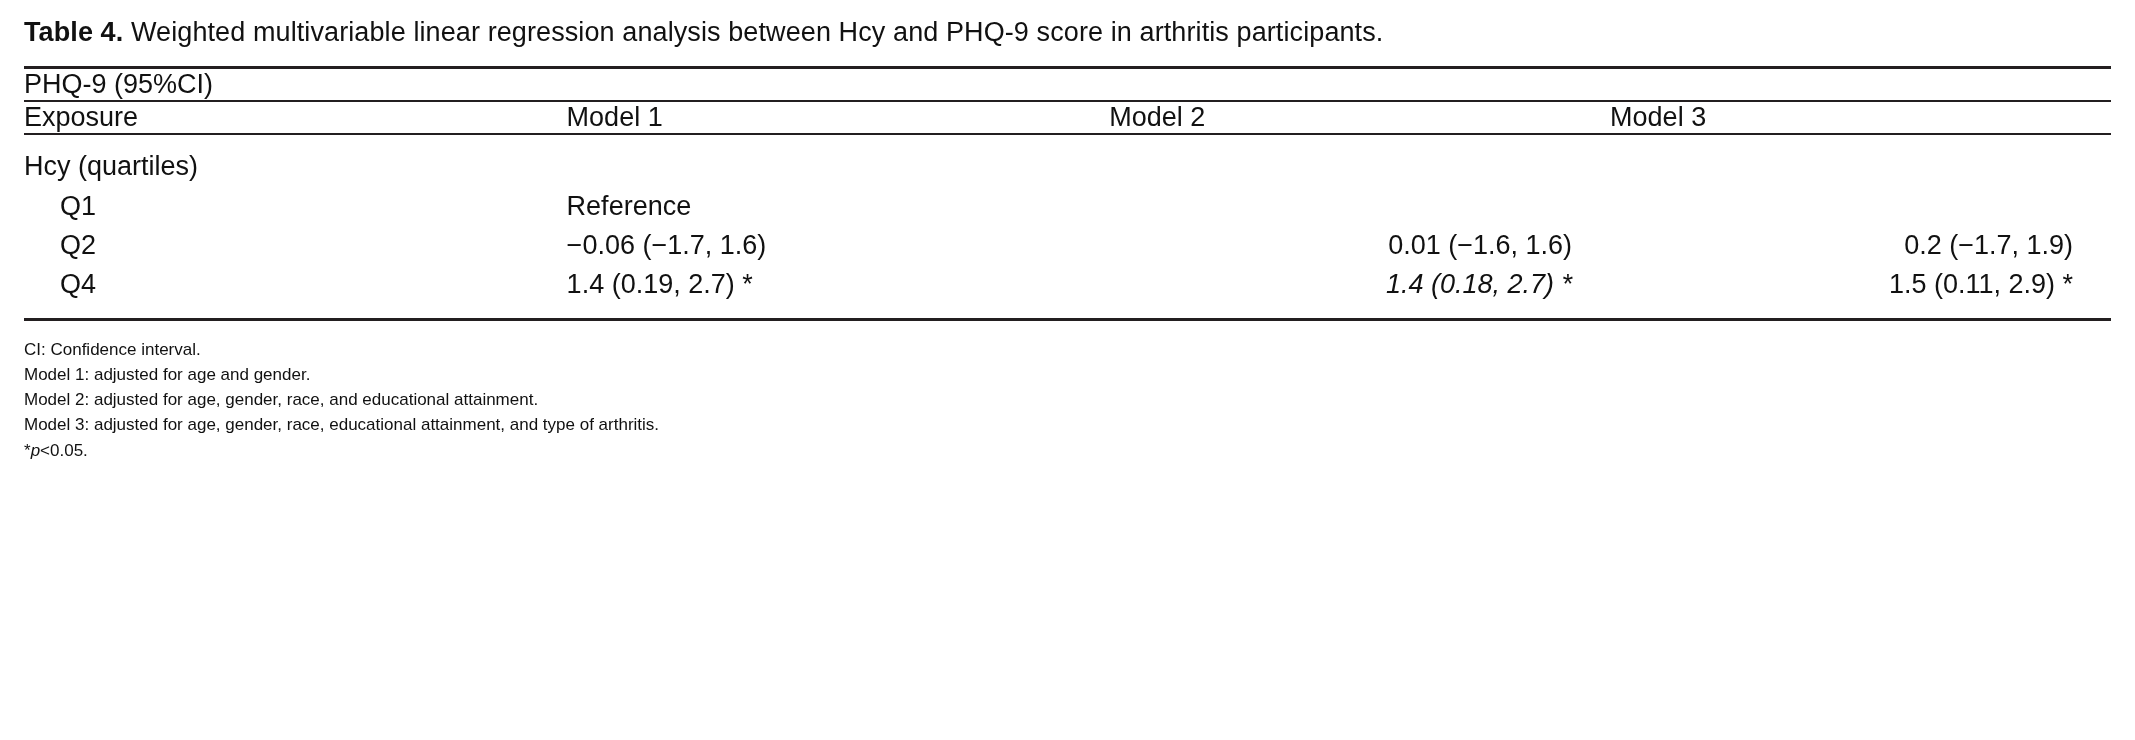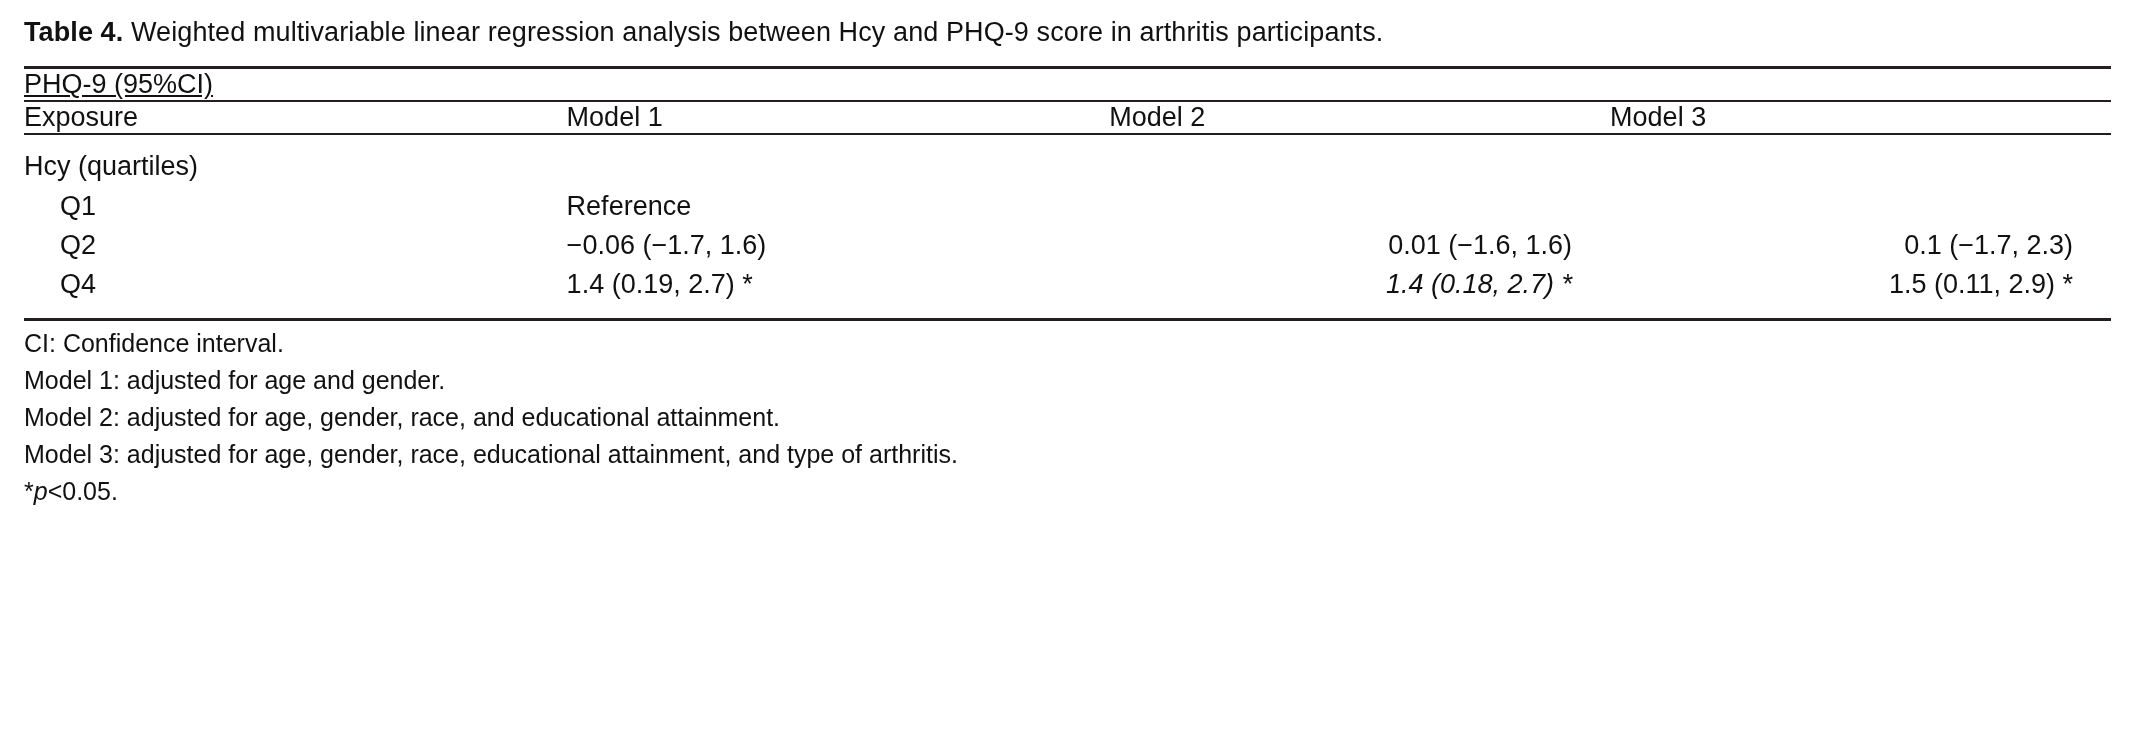--- a/index.html
+++ b/index.html
@@ -52,40 +52,39 @@
     vertical-align: top;
   }
   .col-exposure { width: 26%; }
   .col-m1 { width: 26%; }
   .col-m2 { width: 24%; }
   .col-m3 { width: 24%; }
 
   .subhead-row td {
     padding: 12px 0 12px 0;
     font-size: 27px;
-    text-decoration: underline;
   }
   .headrow td {
     padding: 14px 0 14px 0;
     font-size: 27px;
   }
   .bodyrow td {
     padding: 4px 0 4px 0;
     font-size: 27px;
     line-height: 1.45;
   }
   .cell-left { text-align: left; }
   .cell-right { text-align: right; padding-right: 38px !important; }
   .indent { padding-left: 36px !important; }
 
   
   .m1-align { padding-left: 0px; }
   .notes {
-    padding: 4px 24px 0 24px;
-    font-size: 25px;
+    padding: 16px 24px 0 24px;
+    font-size: 17px;
     line-height: 1.48;
     color: #111;
   }
   .notes div {
     white-space: pre;
   }
   .notes .italic-p { font-style: italic; }
 </style>
 </head>
 <body>
@@ -153,21 +152,21 @@
         <td class="cell-left indent">Q1</td>
         <td class="cell-left m1-align">Reference</td>
         <td class="cell-right"></td>
         <td class="cell-right"></td>
       </tr>
 
       <tr class="bodyrow">
         <td class="cell-left indent">Q2</td>
         <td class="cell-left m1-align">−0.06 (−1.7, 1.6)</td>
         <td class="cell-right">0.01 (−1.6, 1.6)</td>
-        <td class="cell-right">0.1 (−1.7, 2.3)</td>
+        <td class="cell-right">0.2 (−1.7, 1.9)</td>
       </tr>
 
 
       <tr class="bodyrow">
         <td class="cell-left indent" style="padding-bottom:0;">Q4</td>
         <td class="cell-left m1-align" style="">1.4 (0.19, 2.7) *</td>
         <td class="cell-right" style="padding-bottom:14px;font-style:italic;">1.4 (0.18, 2.7) *</td>
         <td class="cell-right" style="padding-bottom:14px;">1.5 (0.11, 2.9) *</td>
       </tr>
     </tbody>

